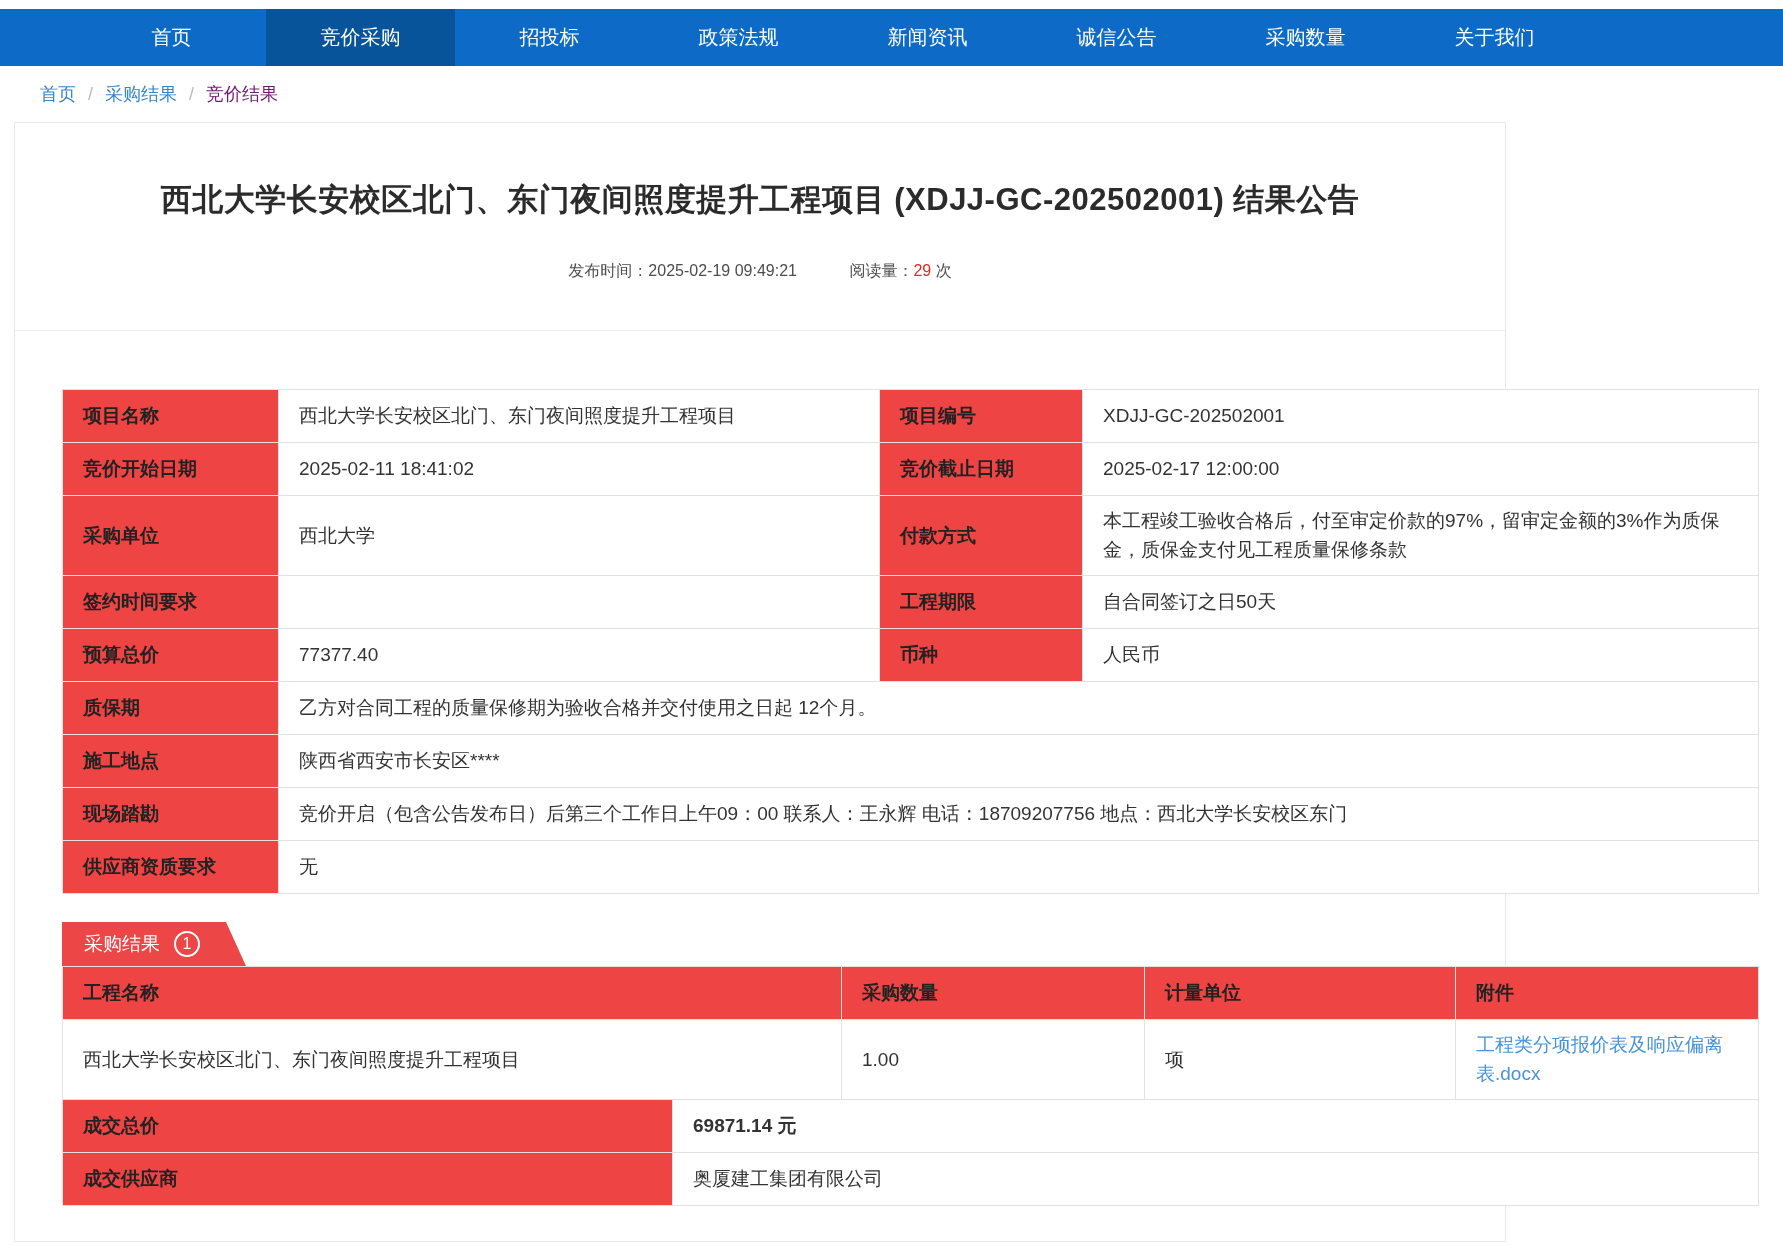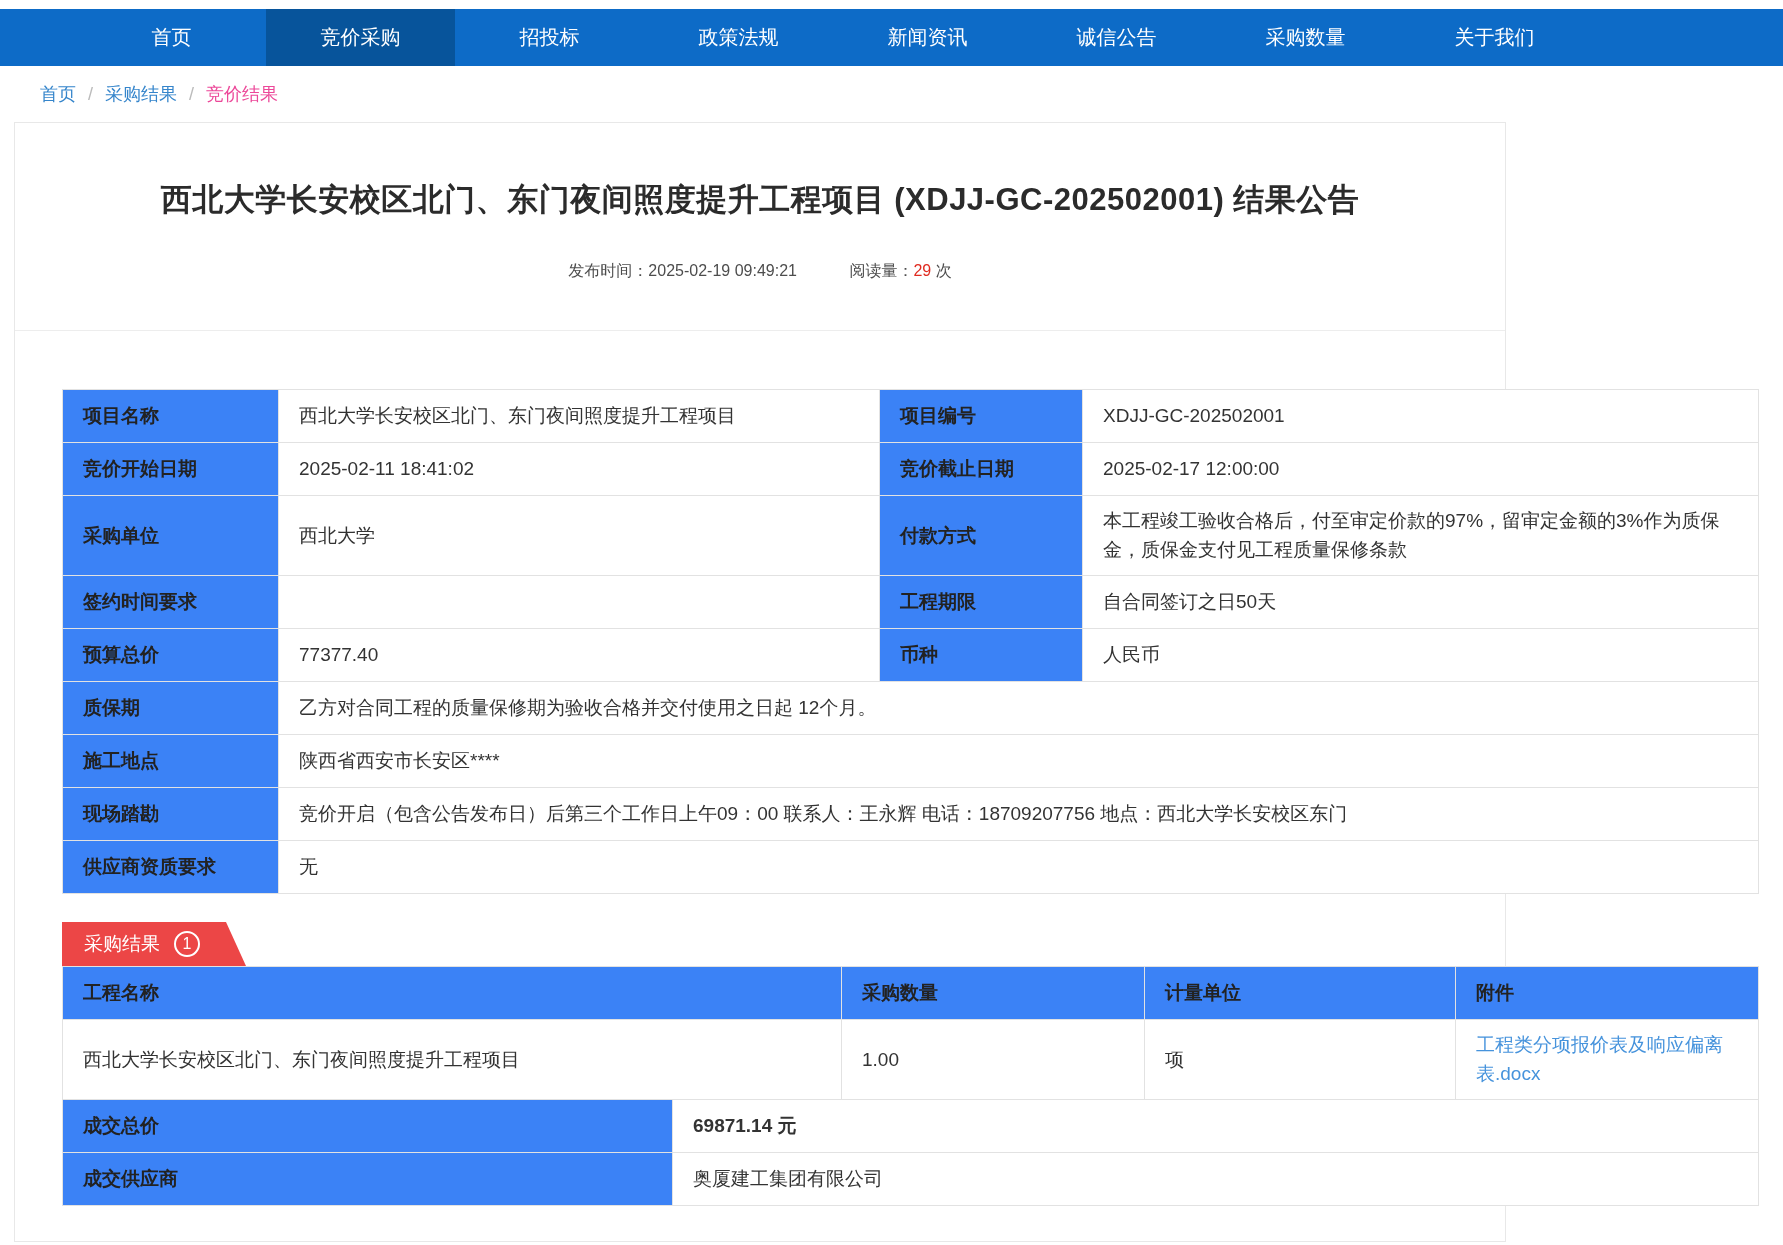--- a/index.html
+++ b/index.html
@@ -19,21 +19,21 @@
     color:#ffffff; font-size:20px; text-decoration:none; cursor:pointer;
   }
   .nav-item.active { background:#07549b; }
   
   .breadcrumb {
     height:56px; display:flex; align-items:center; padding-left:40px;
     font-size:18px;
   }
   .breadcrumb a { color:#3585cb; text-decoration:none; cursor:pointer; }
   .breadcrumb .sep { color:#bbbbbb; margin:0 12px; }
-  .breadcrumb .current { color:#ec4899; }
+  .breadcrumb .current { color:#701a75; }
   
   .card {
     margin:0 14px; width:1492px; min-height:1120px;
     background:#ffffff; border:1px solid #e8e8e8;
   }
   .article-head { padding-top:56px; border-bottom:1px solid #ededed; }
   .article-title {
     text-align:center; font-size:31px; font-weight:bold; color:#2b2b2b;
     letter-spacing:0.5px;
   }
@@ -47,21 +47,21 @@
   
   .tbl {
     border-collapse:collapse; table-layout:fixed;
     margin-left:47px; width:1696px; font-size:19px;
   }
   .tbl th, .tbl td {
     border:1px solid #e2e2e2; height:53px; padding:10px 20px;
     vertical-align:middle; line-height:1.55; text-align:left;
     word-break:break-all;
   }
-  .tbl th { background:#3b82f6; font-weight:bold; color:#222; font-size:19px; }
+  .tbl th { background:#ef4444; font-weight:bold; color:#222; font-size:19px; }
   .tbl td { color:#333; background:#ffffff;border-radius:26px; }
   .details { margin-top:58px; }
   
   .ribbon-wrap { margin:28px 0 0 47px; height:44px; }
   .ribbon {
     display:inline-flex; align-items:center; height:44px; width:184px;
     background:#ec4646; color:#ffffff; font-size:19px; padding-left:22px;
     clip-path:polygon(0 0, calc(100% - 20px) 0, 100% 100%, 0 100%);
   }
   .ribbon .num-circle {

